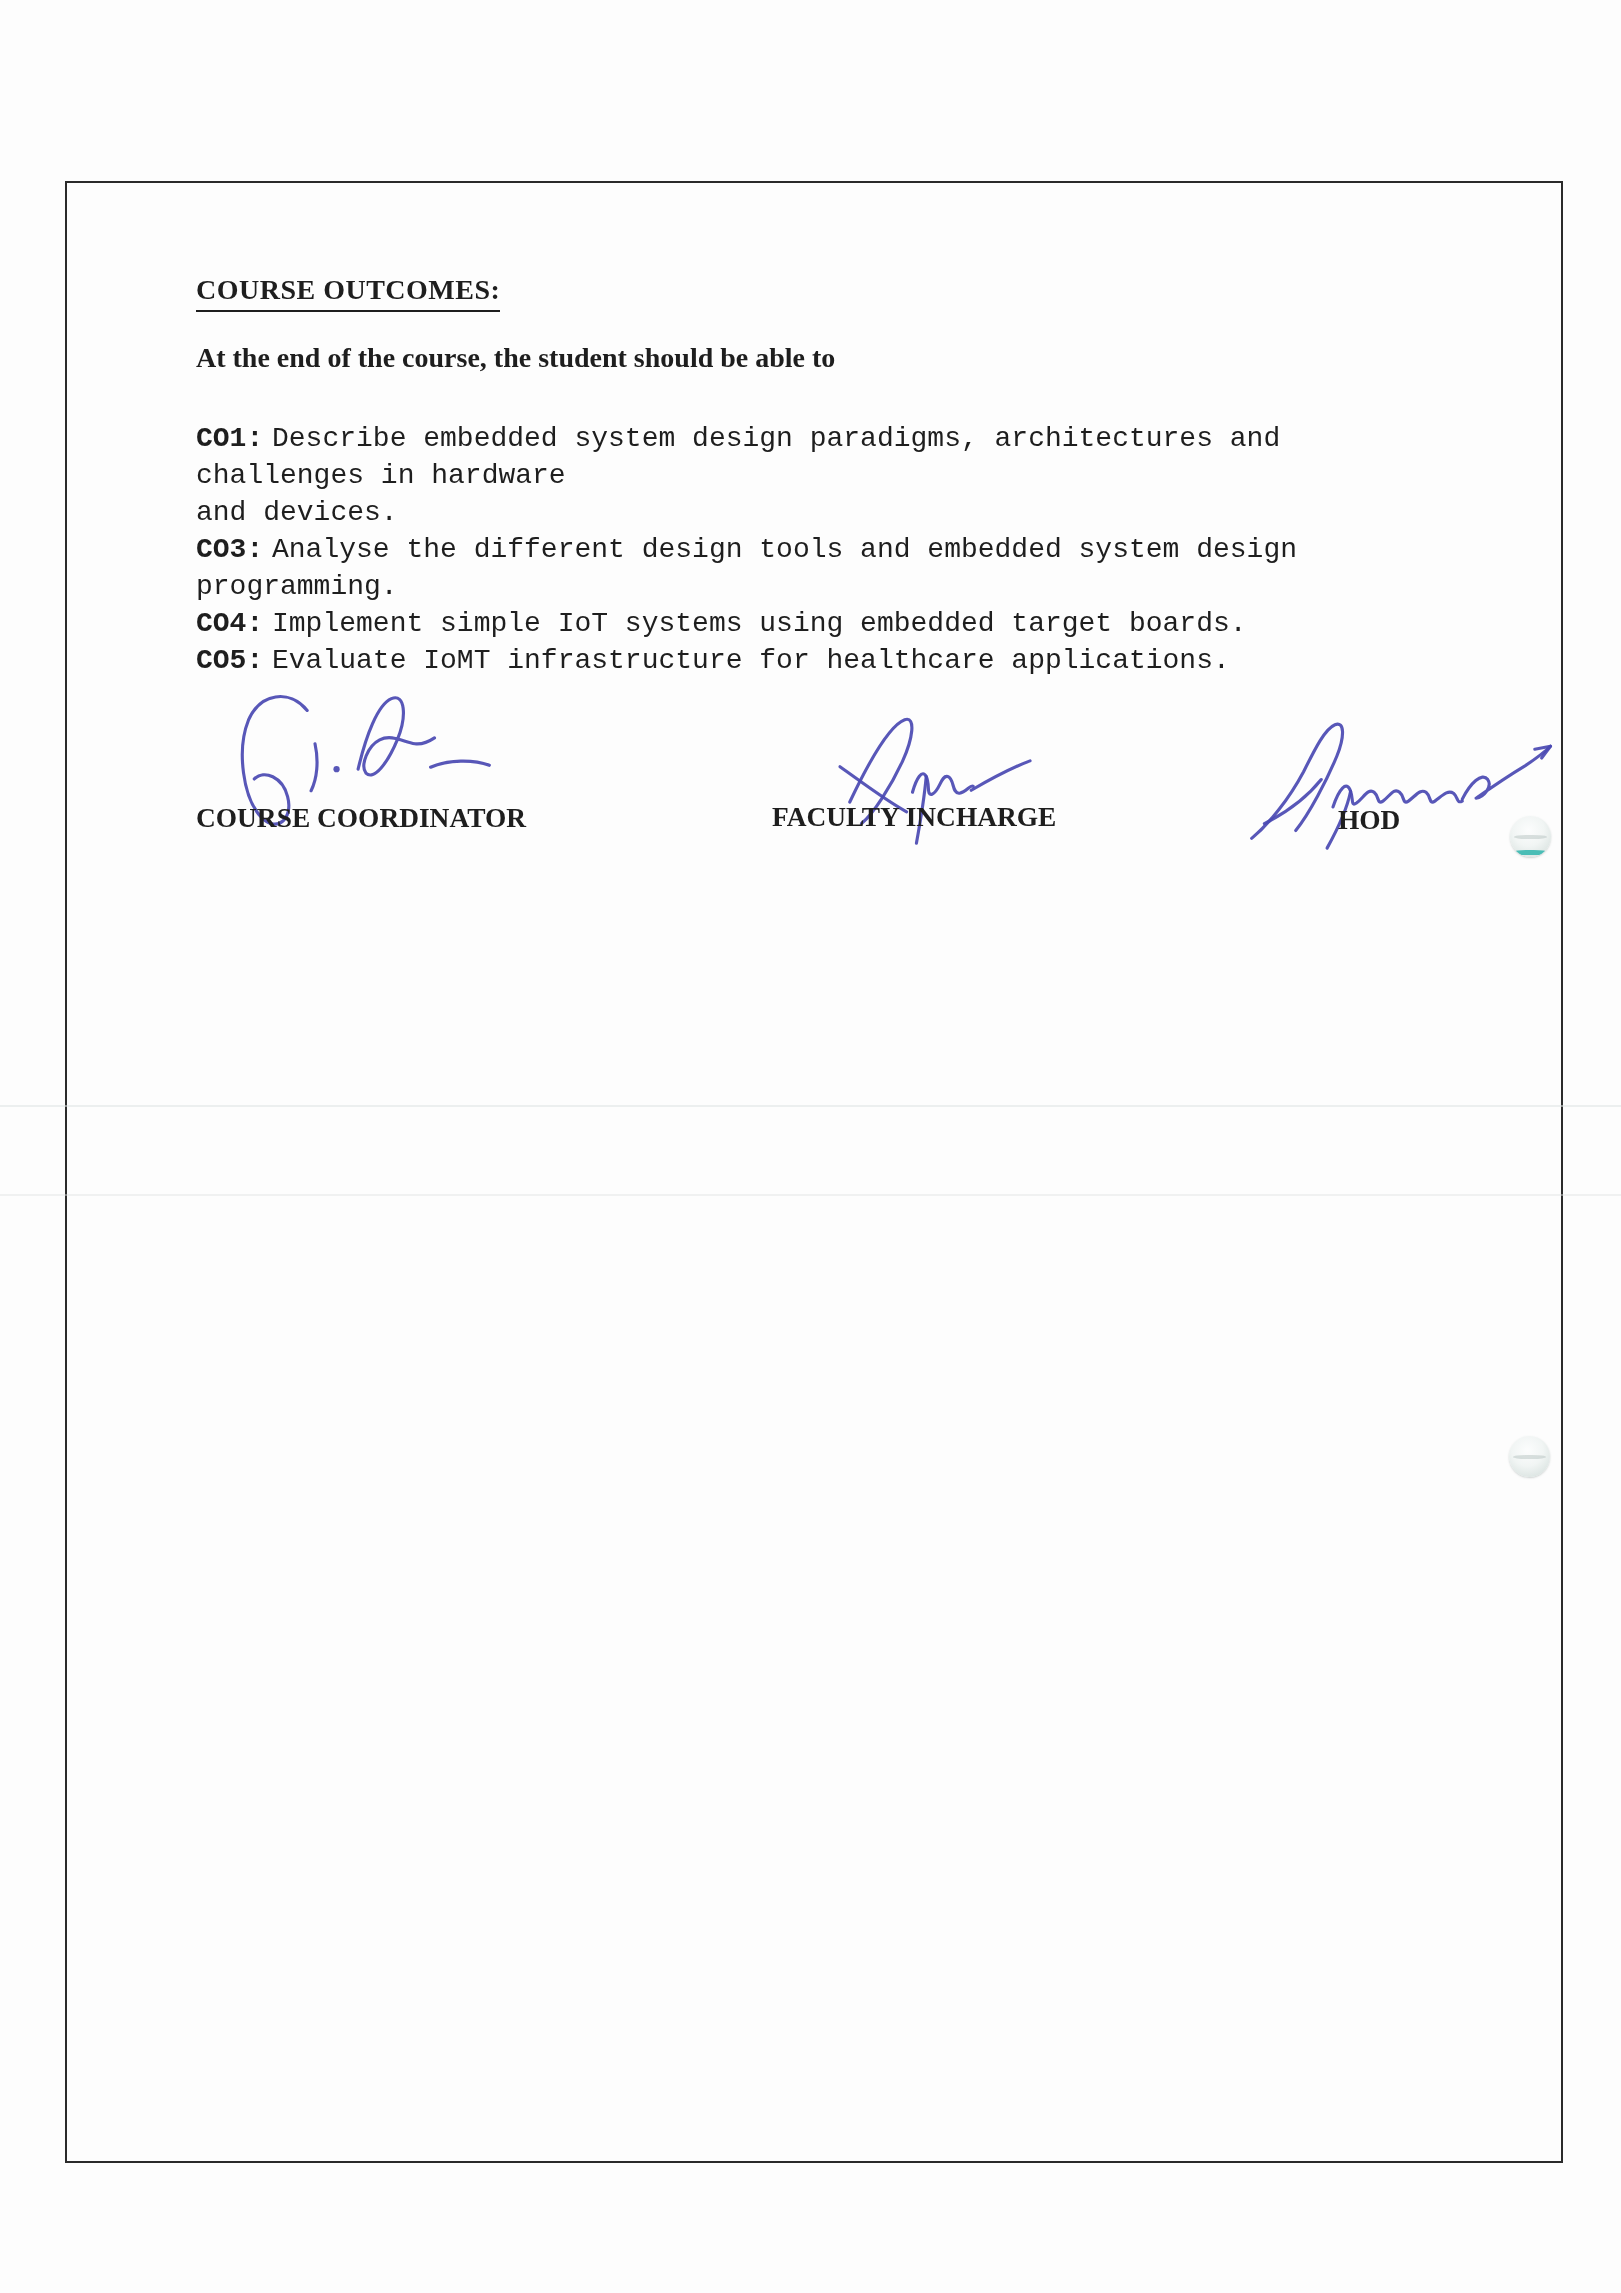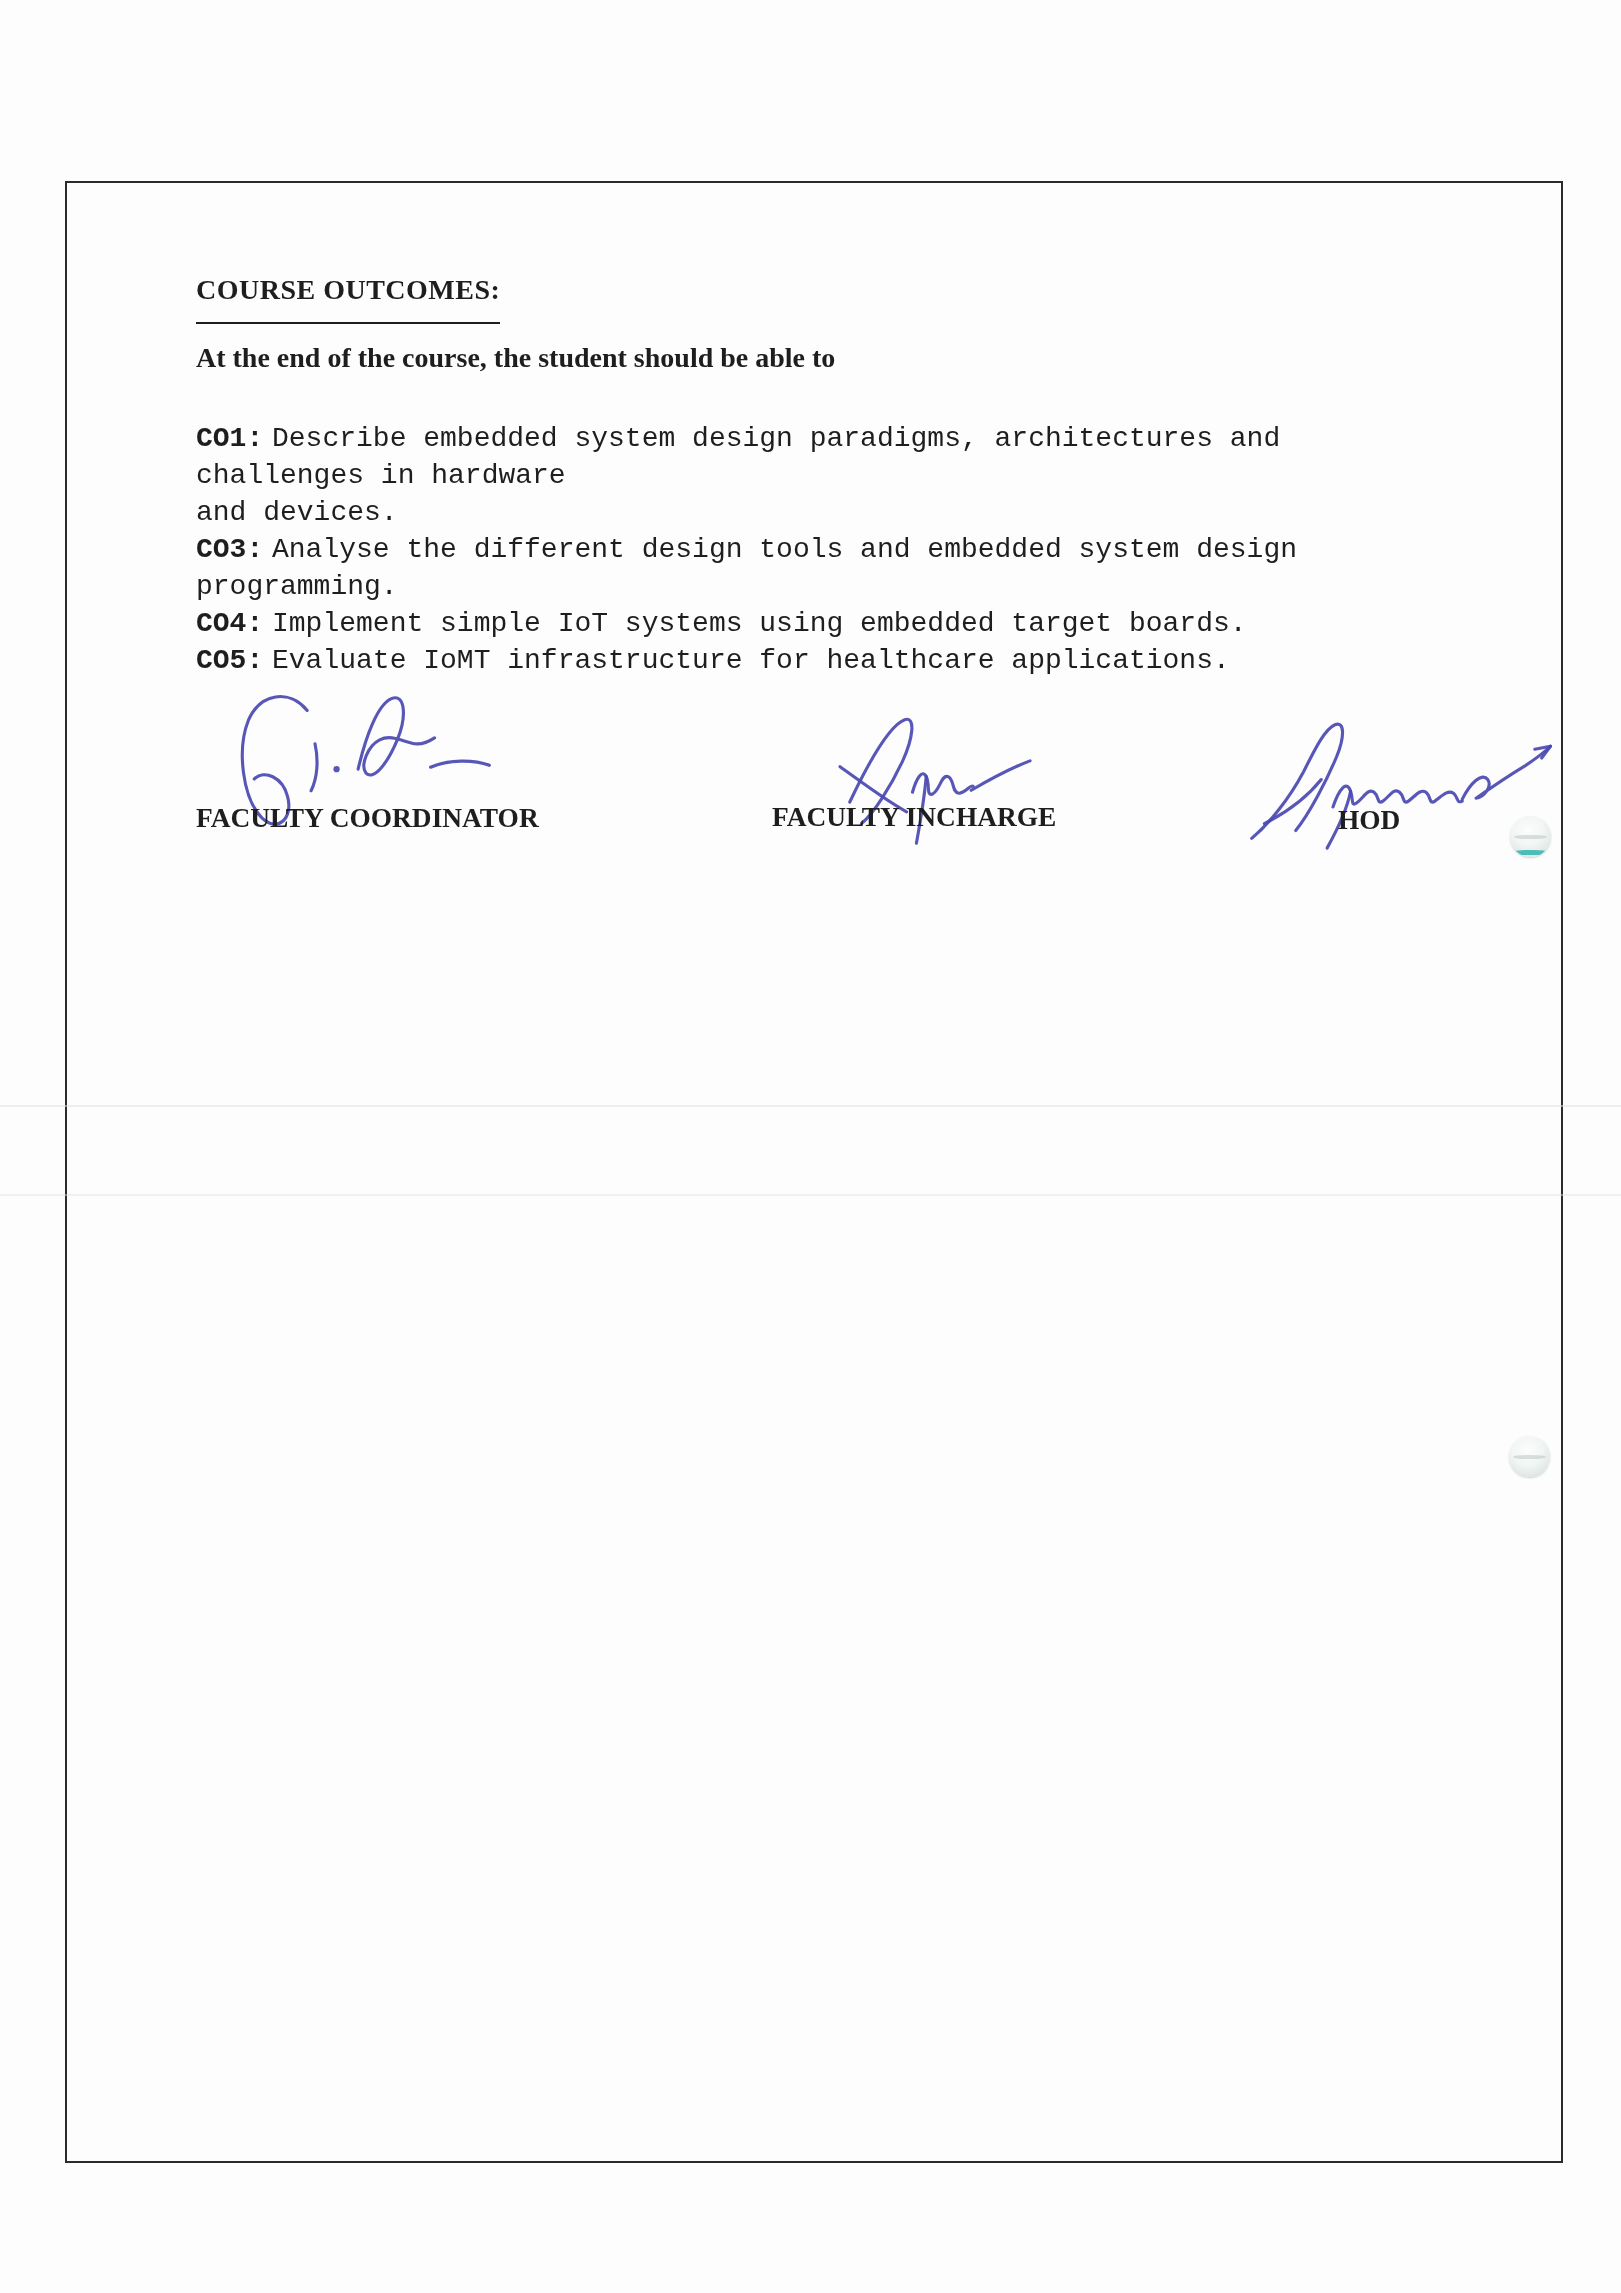--- a/index.html
+++ b/index.html
@@ -23,21 +23,21 @@
     position:absolute;left:65px;top:181px;
     width:1494px;height:1978px;
     border:2px solid var(--border-black);
     background:transparent;
   }
   .heading{
     position:absolute;left:196px;top:274px;
     font-size:28px;font-weight:bold;
     letter-spacing:0.5px;
     border-bottom:2.9px solid var(--text-black);
-    padding-bottom:16px;
+    padding-bottom:4px;
     white-space:nowrap;
   }
   .intro{
     position:absolute;left:196px;top:342px;
     font-size:28px;font-weight:bold;
     white-space:nowrap;
   }
   .outcomes{
     position:absolute;left:196px;top:420px;
     width:1255px;
@@ -103,21 +103,21 @@
     </div>
   </div>
 
   <svg class="sig" style="left:221px;top:671px;" width="284" height="167" viewBox="0 0 290 170">
     <path d="M 88,40 C 70,18 40,22 28,50 C 16,80 22,130 42,150 C 58,165 74,150 68,128 C 63,108 44,100 34,110"></path>
     <path d="M 96,74 C 100,92 98,110 92,122"></path>
     <circle class="dot" cx="118" cy="100" r="3.2"></circle>
     <path d="M 140,100 C 148,66 160,34 174,28 C 188,22 190,46 180,70 C 170,94 156,112 148,104 C 142,96 150,76 162,70 C 174,64 186,72 198,74 C 206,75 212,72 218,68"></path>
     <path d="M 214,98 C 232,90 258,90 274,96"></path>
   </svg>
-  <div class="sig-title" style="left:196px;top:803px;">FACULTY COORDINATOR</div>
+  <div class="sig-title" style="left:196px;top:803px;">COURSE COORDINATOR</div>
 
   <svg class="sig" style="left:828px;top:706px;" width="216" height="145" viewBox="0 0 220 148">
     <path d="M 22,98 C 40,60 62,20 78,14 C 90,10 86,34 76,56 C 64,82 46,110 34,120"></path>
     <path d="M 12,62 C 32,76 58,96 80,108"></path>
     <path d="M 86,88 C 90,74 96,64 100,72 C 104,80 100,92 106,90 C 114,87 115,70 122,72 C 129,74 126,90 134,89 C 141,88 145,80 148,82"></path>
     <path d="M 146,86 C 170,72 190,62 206,56"></path>
     <path d="M 100,72 C 98,95 94,118 90,140"></path>
   </svg>
   <div class="sig-title" style="left:772px;top:802px;">FACULTY INCHARGE</div>
 

